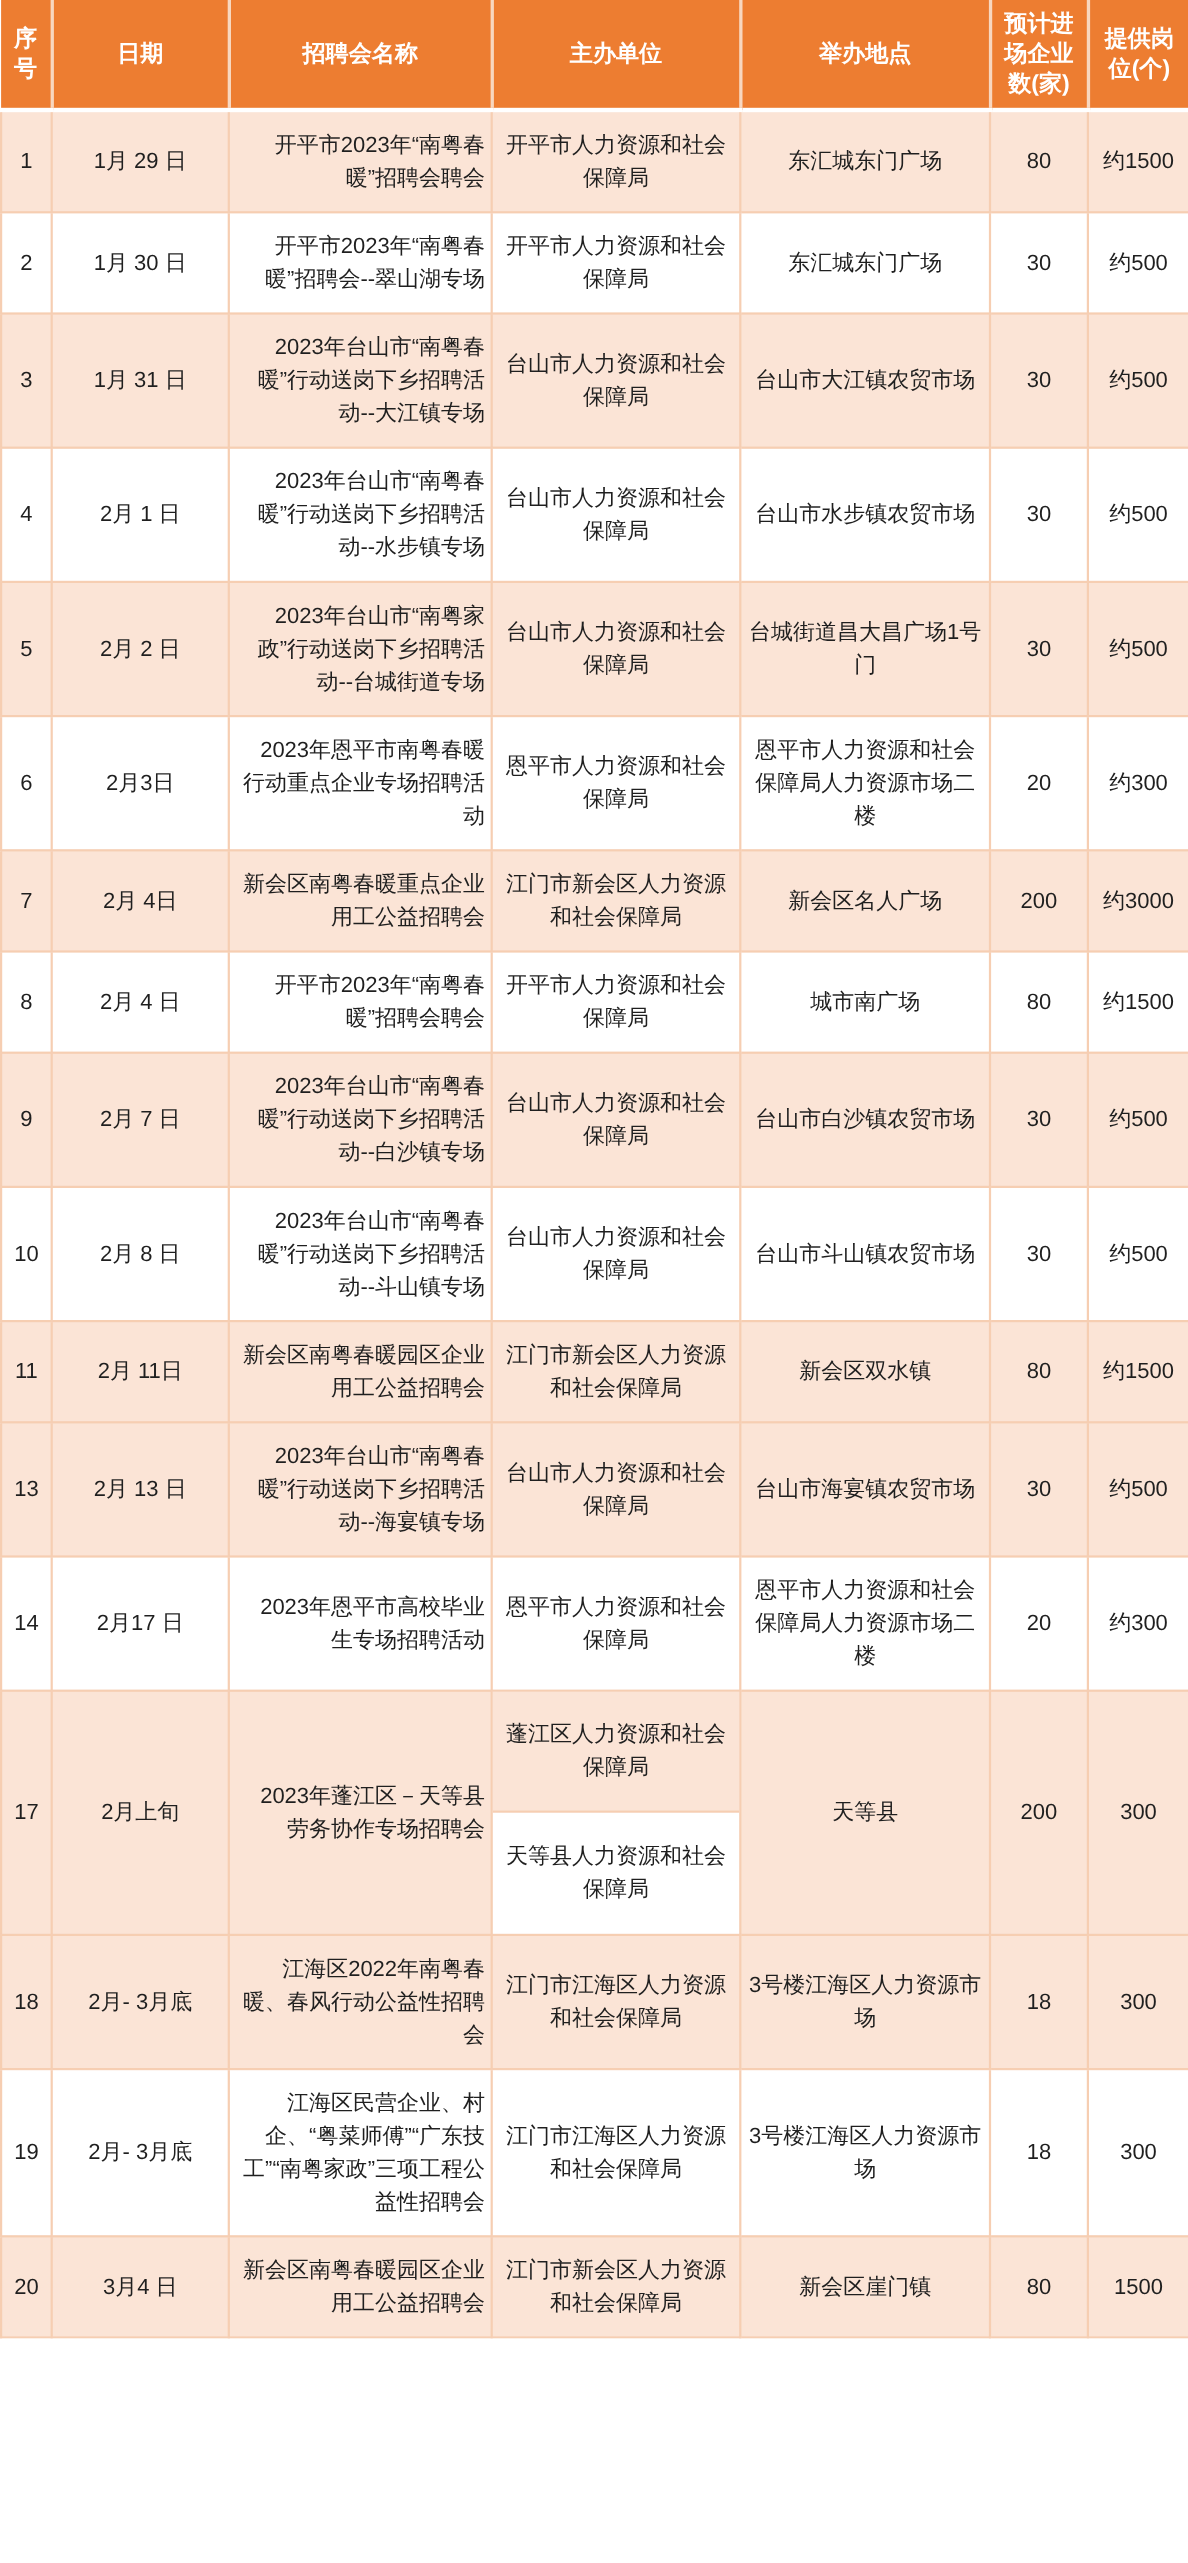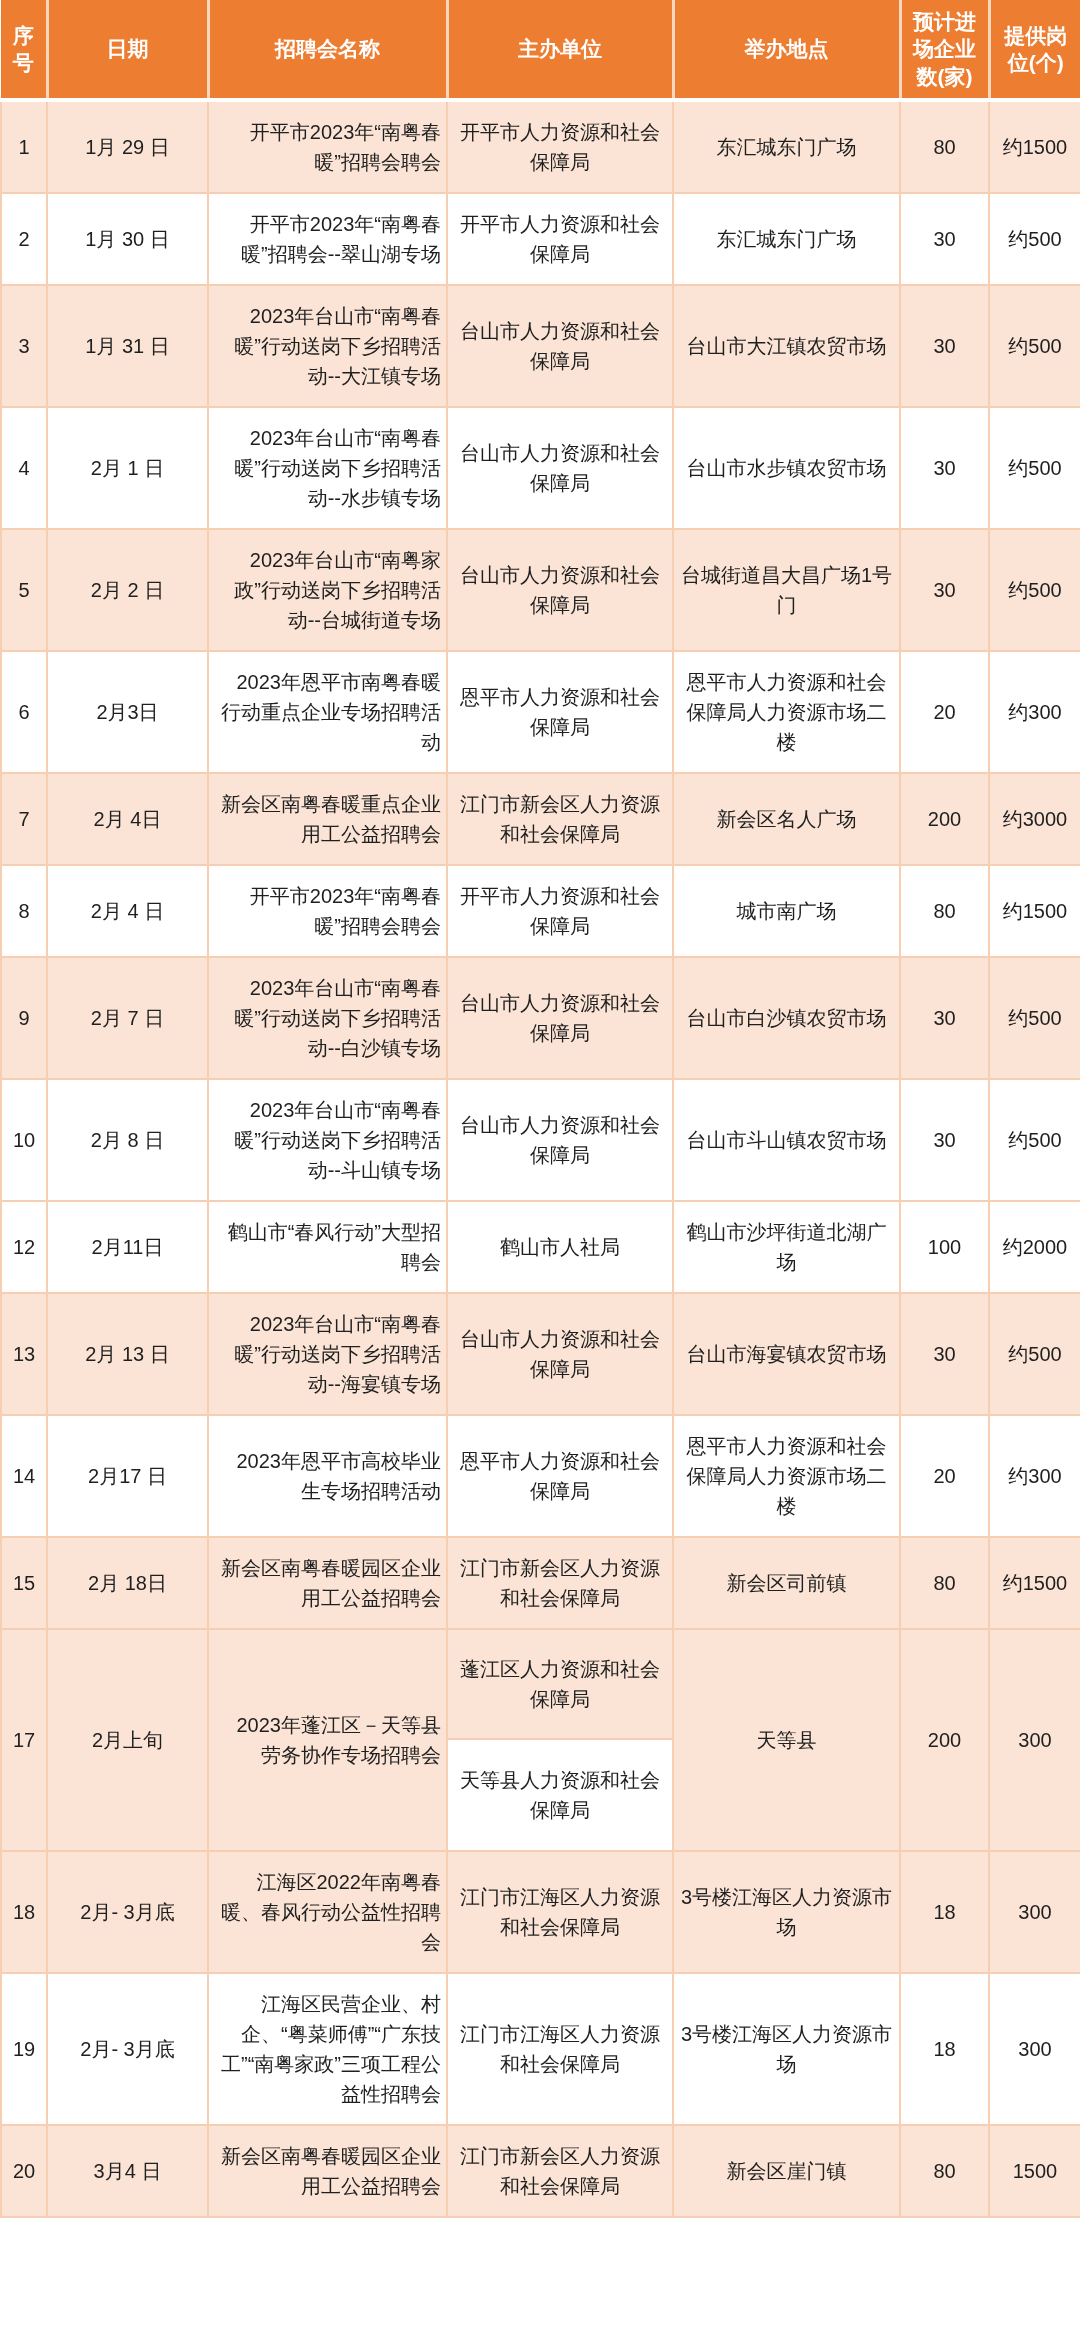--- a/index.html
+++ b/index.html
@@ -156,55 +156,46 @@
       </tr>
       <tr class="white">
         <td>10</td>
         <td>2月 8 日</td>
         <td class="name">2023年台山市“南粤春暖”行动送岗下乡招聘活动--斗山镇专场</td>
         <td>台山市人力资源和社会保障局</td>
         <td>台山市斗山镇农贸市场</td>
         <td>30</td>
         <td>约500</td>
       </tr>
-      <tr class="white">
-        <td>12</td>
-        <td>2月11日</td>
-        <td class="name">鹤山市“春风行动”大型招聘会</td>
-        <td>鹤山市人社局</td>
-        <td>鹤山市沙坪街道北湖广场</td>
-        <td>100</td>
-        <td>约2000</td>
+      <tr class="peach">
+        <td>11</td>
+        <td>2月 11日</td>
+        <td class="name">新会区南粤春暖园区企业用工公益招聘会</td>
+        <td>江门市新会区人力资源和社会保障局</td>
+        <td>新会区双水镇</td>
+        <td>80</td>
+        <td>约1500</td>
       </tr>
       <tr class="peach">
         <td>13</td>
         <td>2月 13 日</td>
         <td class="name">2023年台山市“南粤春暖”行动送岗下乡招聘活动--海宴镇专场</td>
         <td>台山市人力资源和社会保障局</td>
         <td>台山市海宴镇农贸市场</td>
         <td>30</td>
         <td>约500</td>
       </tr>
       <tr class="white">
         <td>14</td>
         <td>2月17 日</td>
         <td class="name">2023年恩平市高校毕业生专场招聘活动</td>
         <td>恩平市人力资源和社会保障局</td>
         <td>恩平市人力资源和社会保障局人力资源市场二楼</td>
         <td>20</td>
         <td>约300</td>
-      </tr>
-      <tr class="peach">
-        <td>15</td>
-        <td>2月 18日</td>
-        <td class="name">新会区南粤春暖园区企业用工公益招聘会</td>
-        <td>江门市新会区人力资源和社会保障局</td>
-        <td>新会区司前镇</td>
-        <td>80</td>
-        <td>约1500</td>
       </tr>
       <tr class="peach">
         <td>17</td>
         <td>2月上旬</td>
         <td class="name">2023年蓬江区－天等县劳务协作专场招聘会</td>
         <td class="split">
           <div class="sub top">蓬江区人力资源和社会保障局</div>
           <div class="sub bottom">天等县人力资源和社会保障局</div>
         </td>
         <td>天等县</td>

